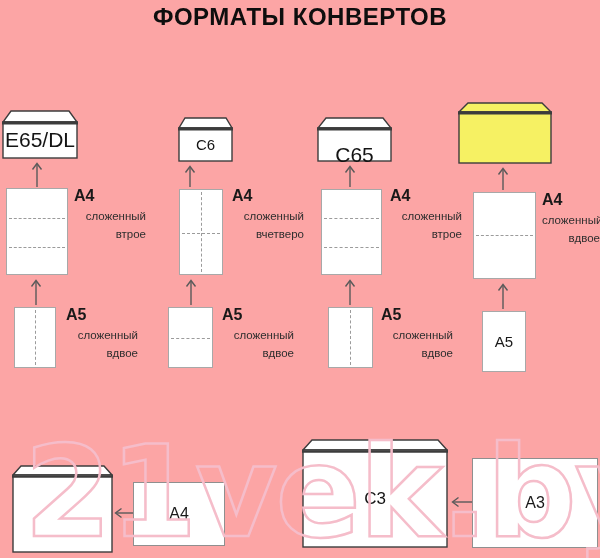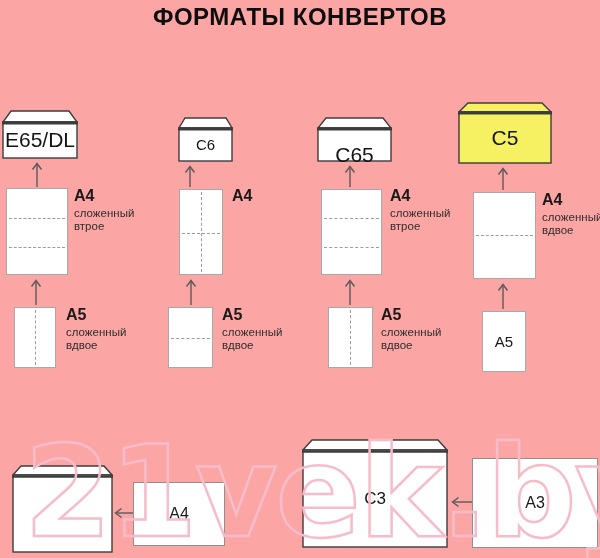--- a/index.html
+++ b/index.html
@@ -22,21 +22,21 @@
     font-weight:500;color:#141414;font-size:21px;}
 
   .sheet{position:absolute;background:#ffffff;border:1px solid var(--sheet_border);box-sizing:border-box;}
   .fold-h{position:absolute;left:2px;right:2px;height:0;border-top:1px dashed #9b9b9b;}
   .fold-v{position:absolute;top:2px;bottom:2px;width:0;border-left:1px dashed #9b9b9b;}
   .sheet-label{position:absolute;inset:0;display:flex;align-items:center;justify-content:center;
     font-size:16px;font-weight:500;color:#191919;}
 
   .label-block{position:absolute;}
   .size-label{font-size:16px;font-weight:600;color:#191919;line-height:19px;margin-bottom:2px;}
-  .fold-note{font-size:11.5px;color:#2e2e2e;line-height:13px;width:72px;}
+  .fold-note{font-size:11.5px;color:#2e2e2e;line-height:18px;width:72px;text-align:right;}
 
   .arrow{position:absolute;}
   .arrow line,.arrow polyline{stroke:var(--arrow_gray);stroke-width:1.4;fill:none;}
 
   #watermark{
     position:absolute;left:24px;top:430px;z-index:50;pointer-events:none;
     font-family:"DejaVu Sans",sans-serif;font-weight:700;font-size:126px;line-height:1;
     letter-spacing:-2px;white-space:nowrap;color:transparent;
     -webkit-text-stroke:2.5px var(--watermark_pink);
   }
@@ -94,20 +94,21 @@
     <svg class="arrow" style="left:183px;top:164px" width="14" height="23">
       <line x1="7" y1="23" x2="7" y2="3"></line>
         <polyline points="2.5,8.5 7,2.5 11.5,8.5"></polyline>
     </svg>
     <div class="sheet" style="left:179px;top:189px;width:44px;height:86px">
       <div class="fold-v" style="left:21px"></div>
       <div class="fold-h" style="top:43px"></div>
     </div>
     <div class="label-block" style="left:232px;top:186px">
       <div class="size-label">A4</div>
+      <div class="fold-note">сложенный вчетверо</div>
     </div>
     <svg class="arrow" style="left:184px;top:278px" width="14" height="27">
       <line x1="7" y1="27" x2="7" y2="3"></line>
         <polyline points="2.5,8.5 7,2.5 11.5,8.5"></polyline>
     </svg>
     <div class="sheet" style="left:168px;top:307px;width:45px;height:61px">
       <div class="fold-h" style="top:30px"></div>
     </div>
     <div class="label-block" style="left:222px;top:305px">
       <div class="size-label">A5</div>
@@ -149,21 +150,20 @@
     </div>
   </div>
 
   <div>
     <div class="envelope yellow" style="left:458px;top:102px;width:94px;height:62px">
       <svg width="94" height="62" viewBox="0 0 94 62">
         <polygon class="env-flap" points="10,1 84,1 93,10 1,10"></polygon>
         <rect class="env-body" x="1" y="10" width="92" height="51"></rect>
         <line class="env-topline" x1="0" y1="11" x2="94" y2="11"></line>
       </svg>
-      <div class="env-label" style="top:10px;height:51px">C5</div>
     </div>
     <svg class="arrow" style="left:496px;top:166px" width="14" height="24">
       <line x1="7" y1="24" x2="7" y2="3"></line>
         <polyline points="2.5,8.5 7,2.5 11.5,8.5"></polyline>
     </svg>
     <div class="sheet" style="left:473px;top:192px;width:63px;height:87px">
       <div class="fold-h" style="top:42px"></div>
     </div>
     <div class="label-block" style="left:542px;top:190px">
       <div class="size-label">A4</div>

